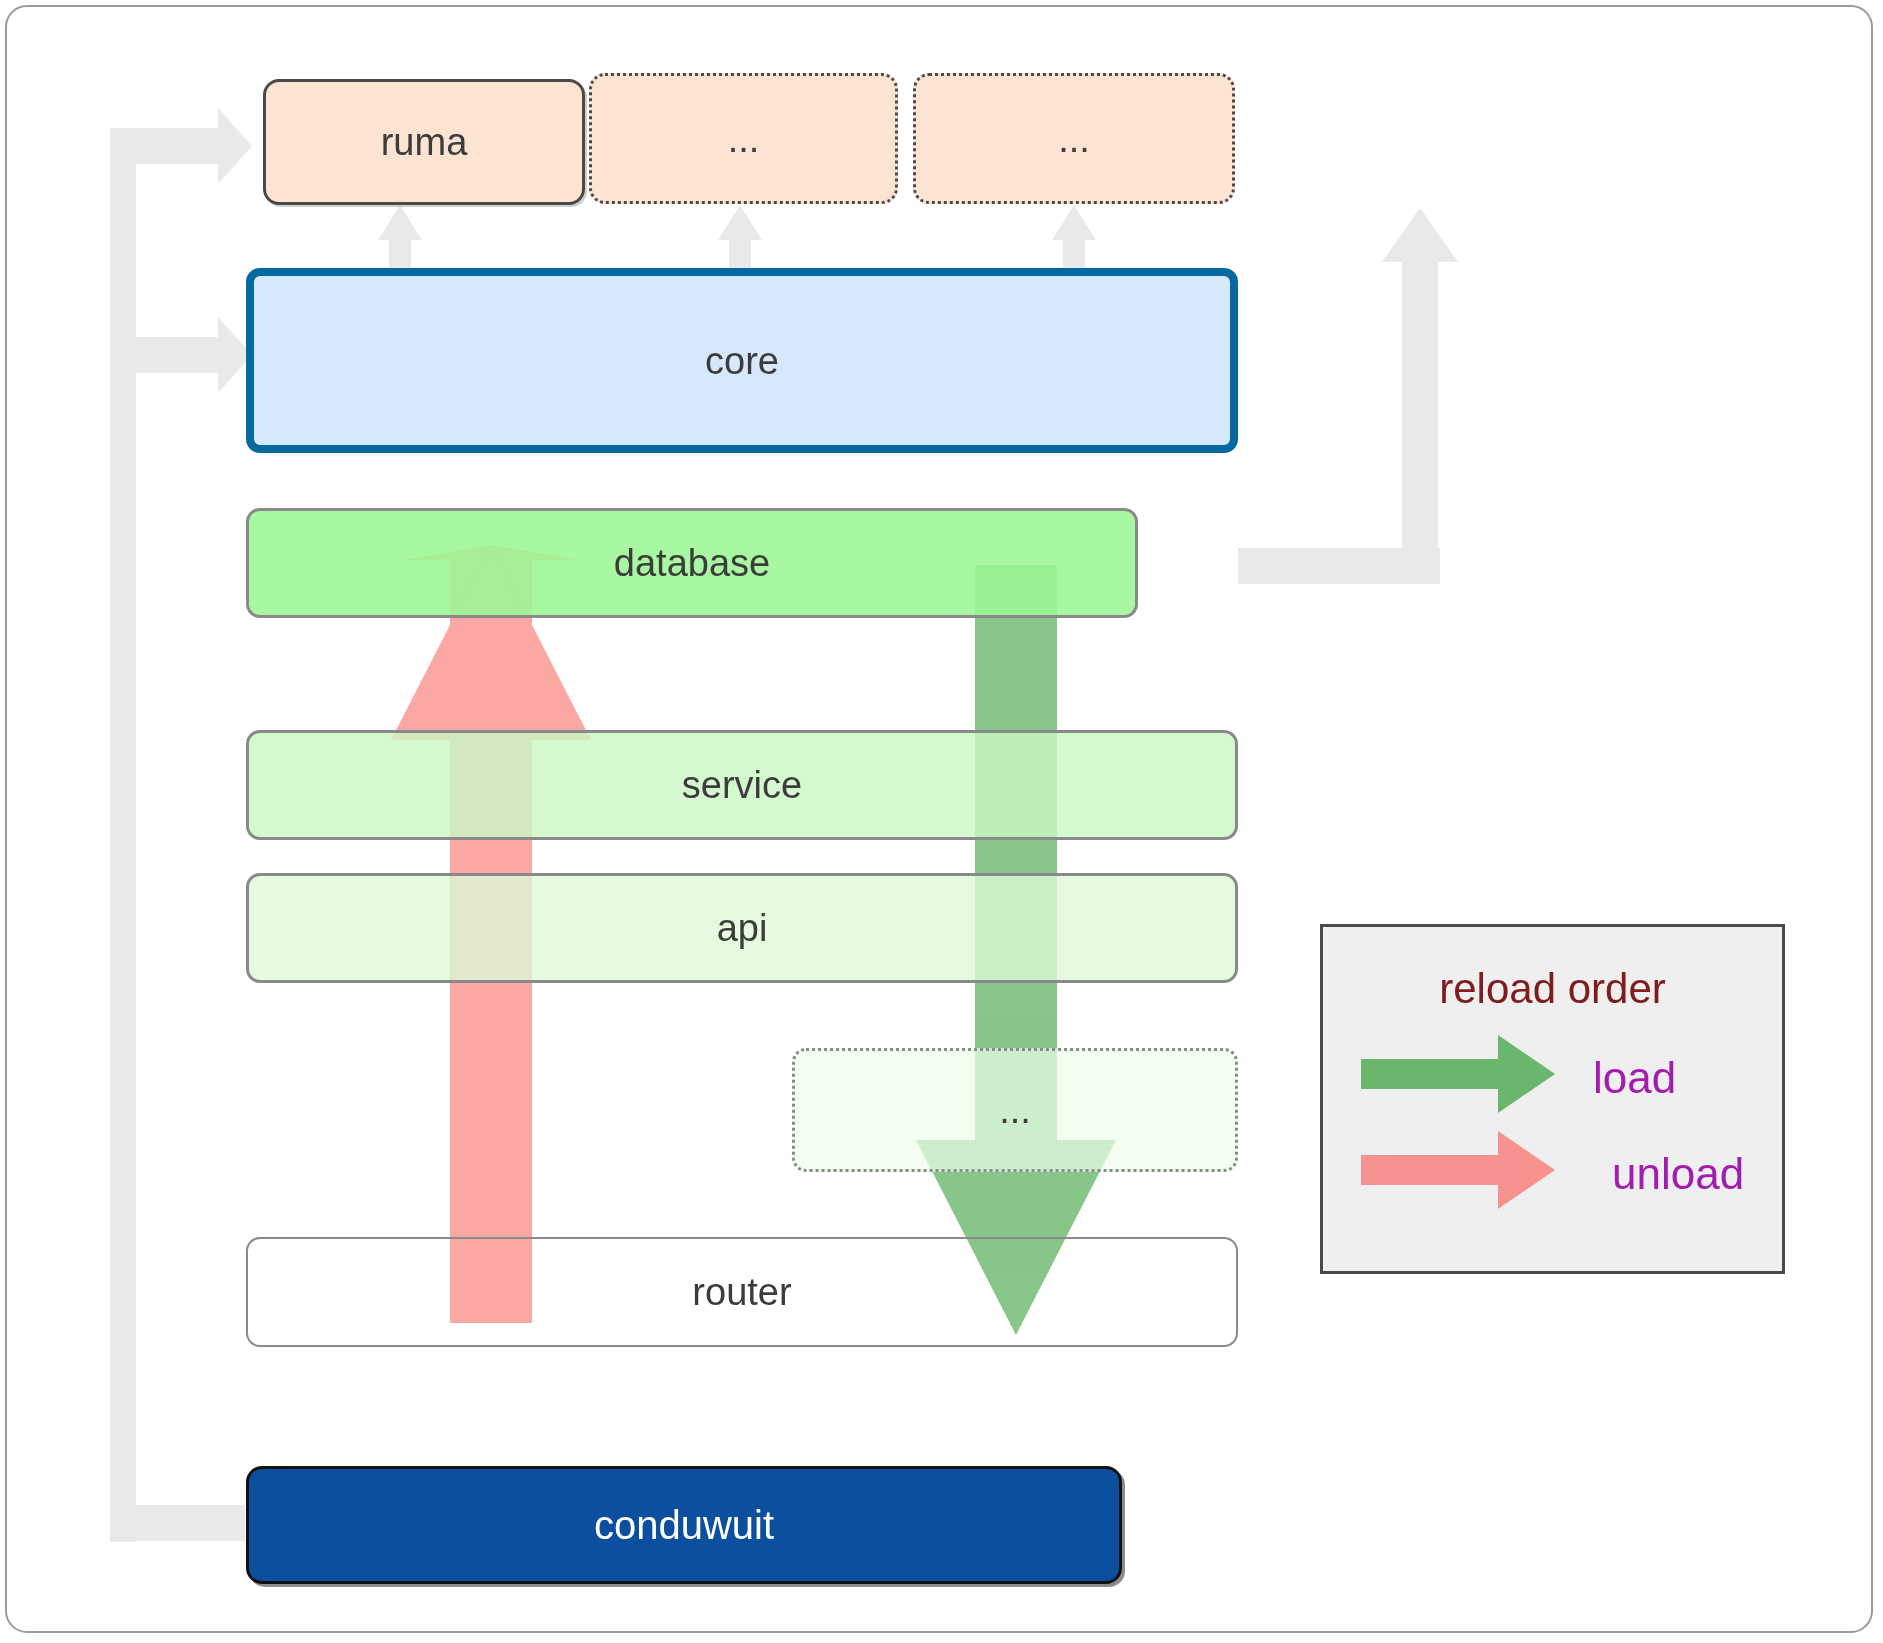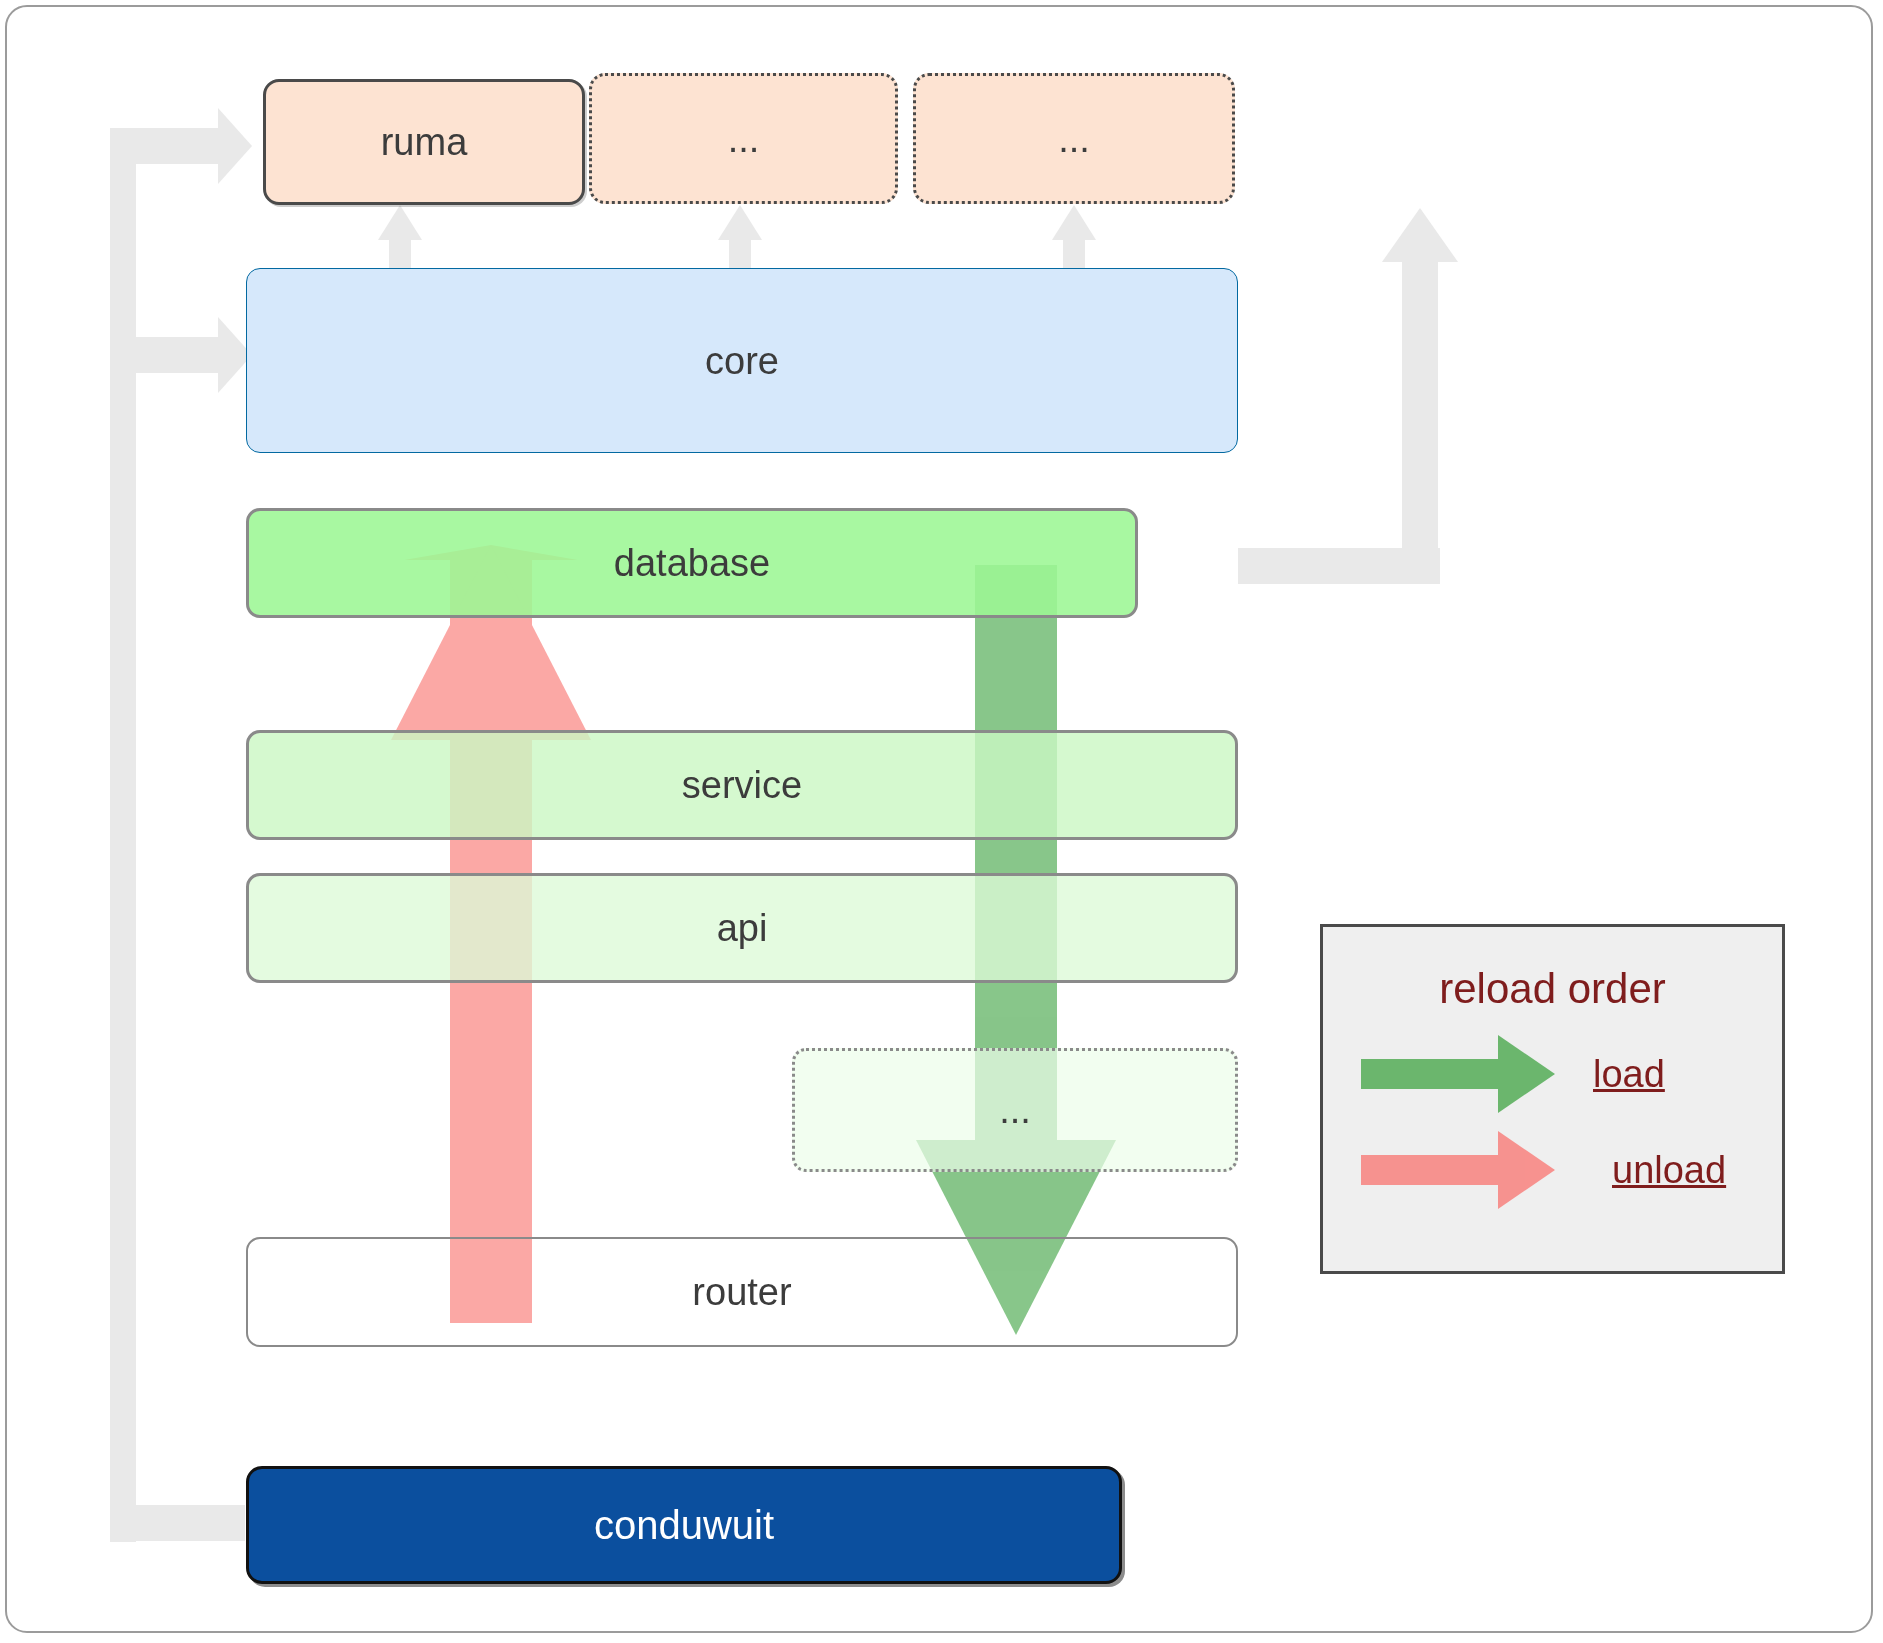--- a/index.html
+++ b/index.html
@@ -49,21 +49,21 @@
     box-shadow: 2px 2px 0 rgba(60,60,60,0.25);
   }
   .dep-dotted {
     background: #fde3d2;
     border: 3px dotted #4a4a4a;
     border-radius: 16px;
   }
 
   .core-box {
     background: #d6e8fb;
-    border: 1px solid #0369a1;
+    border: 8px solid #0369a1;
     border-radius: 14px;
   }
   .db-box {
     background: #9cf794;
     border: 3px solid #8a8a8a;
     border-radius: 14px;
   }
   .svc-box {
     background: #caf7c3;
     border: 3px solid #8a8a8a;
@@ -112,23 +112,22 @@
     position: absolute;
     left: 0;
     top: 38px;
     width: 100%;
     text-align: center;
     font-size: 42px;
     color: #7f1d1d;
   }
   .legend-label {
     position: absolute;
-    font-size: 38px;
-    color: #7f1d1d;
-    text-decoration: underline;
+    font-size: 44px;
+    color: #a21caf;
   }
 
   svg.overlay {
     position: absolute;
     left: 0;
     top: 0;
     width: 1883px;
     height: 1643px;
     pointer-events: none;
   }

